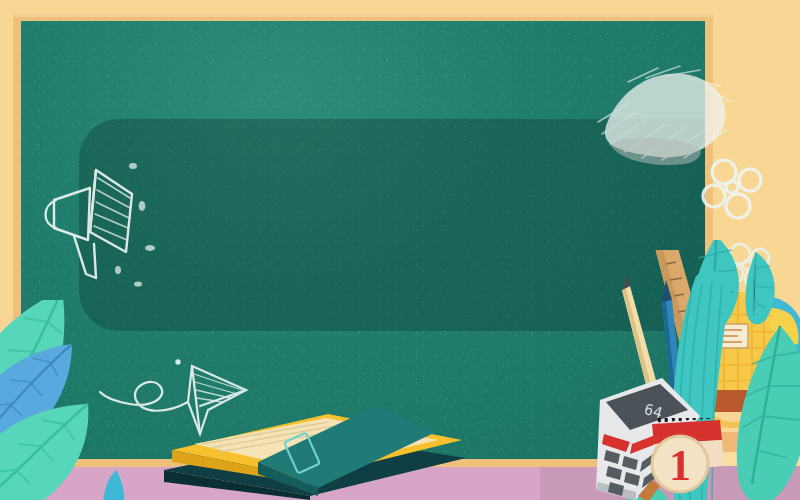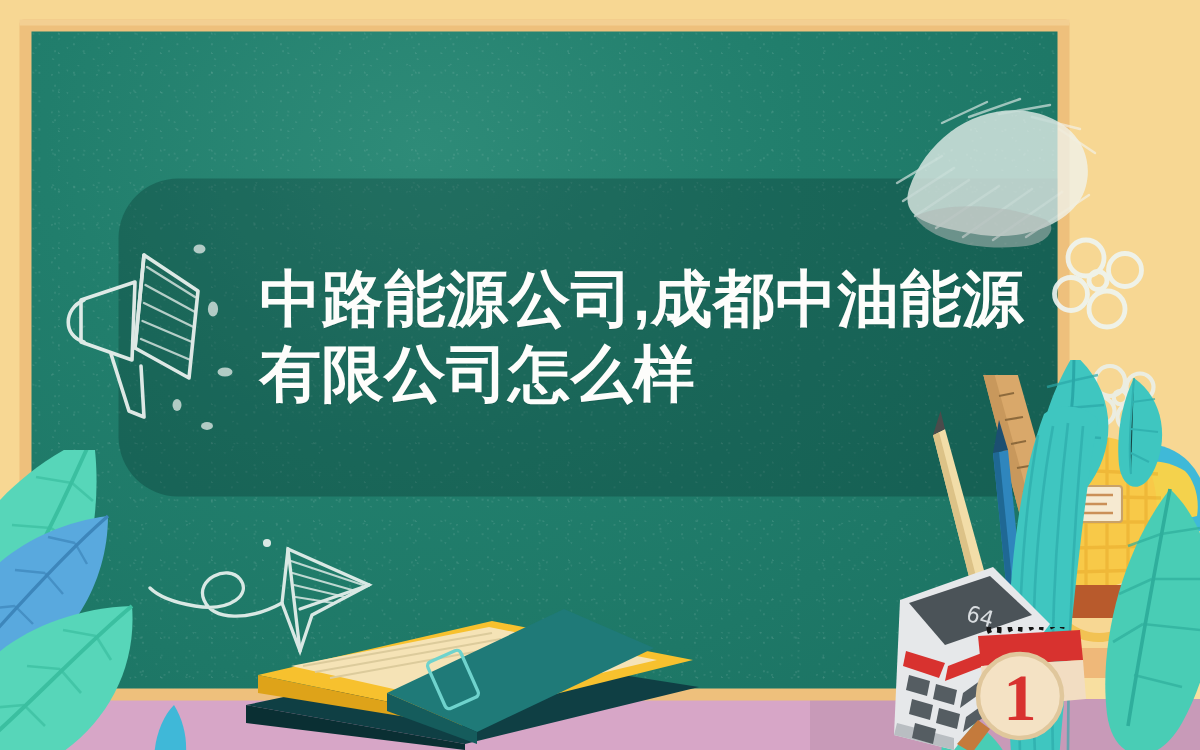--- a/index.html
+++ b/index.html
@@ -178,21 +178,20 @@
         <path d="M100 34 L134 42"></path>
           <path d="M101 42 L126 46"></path>
       </g>
       <path d="M92 46 C70 58 46 58 40 44 C34 30 56 20 64 30 C72 40 58 52 34 48 C16 45 8 40 4 36"></path>
       <circle cx="82" cy="6" r="1.6" fill="#eef5f2"></circle>
     </g>
   </svg>
 
   <div class="panel"></div>
 
-  <div class="headline">中路能源公司,成都中油能源有限公司怎么样</div>
 
   <svg class="supplies" viewBox="0 0 204 250">
 
     <g>
       <path d="M58 -6 L82 -2 L120 132 L96 140 Z" fill="#d9a86a"></path>
       <path d="M58 -6 L66 -4 L104 134 L96 140 Z" fill="#c8985c"></path>
       <g stroke="#8d6a3c" stroke-width="1.4">
         <path d="M70 14 L80 12"></path>
           <path d="M74 30 L86 28"></path>
           <path d="M78 46 L88 44"></path>

